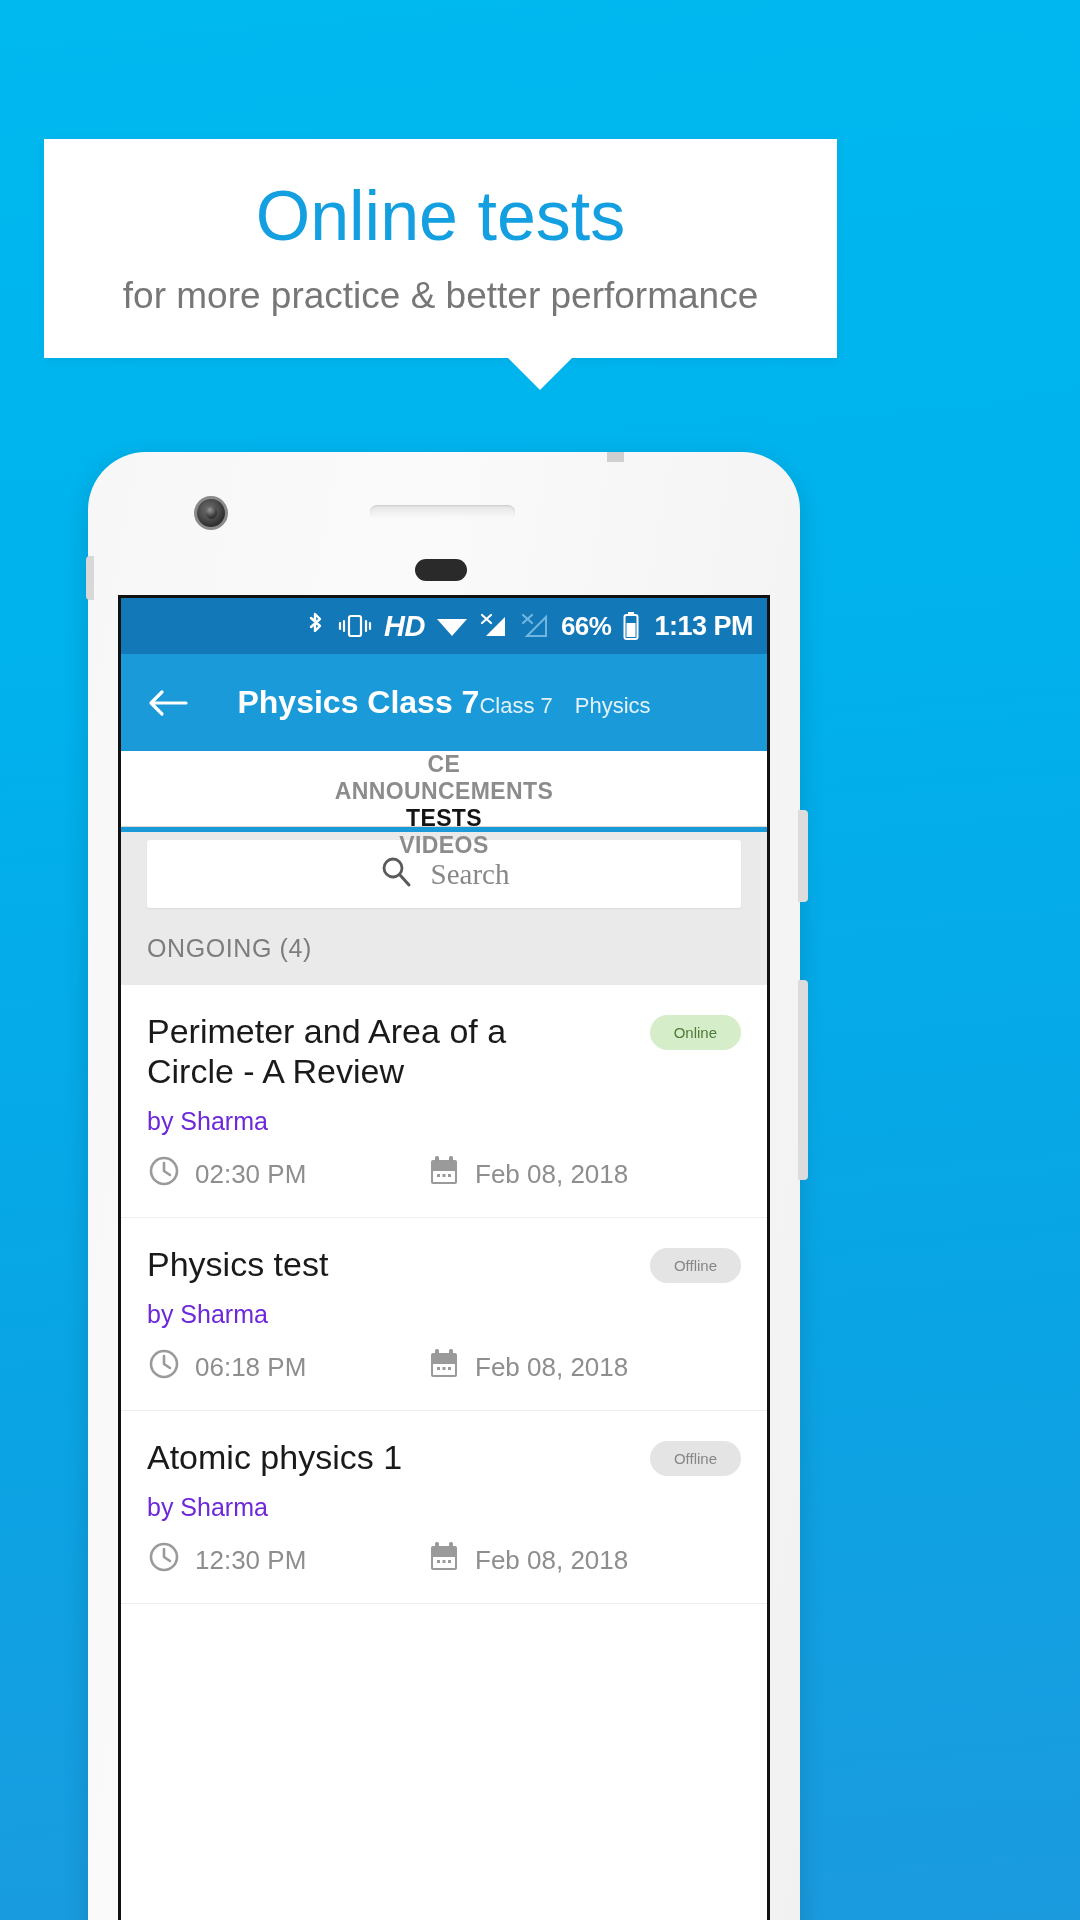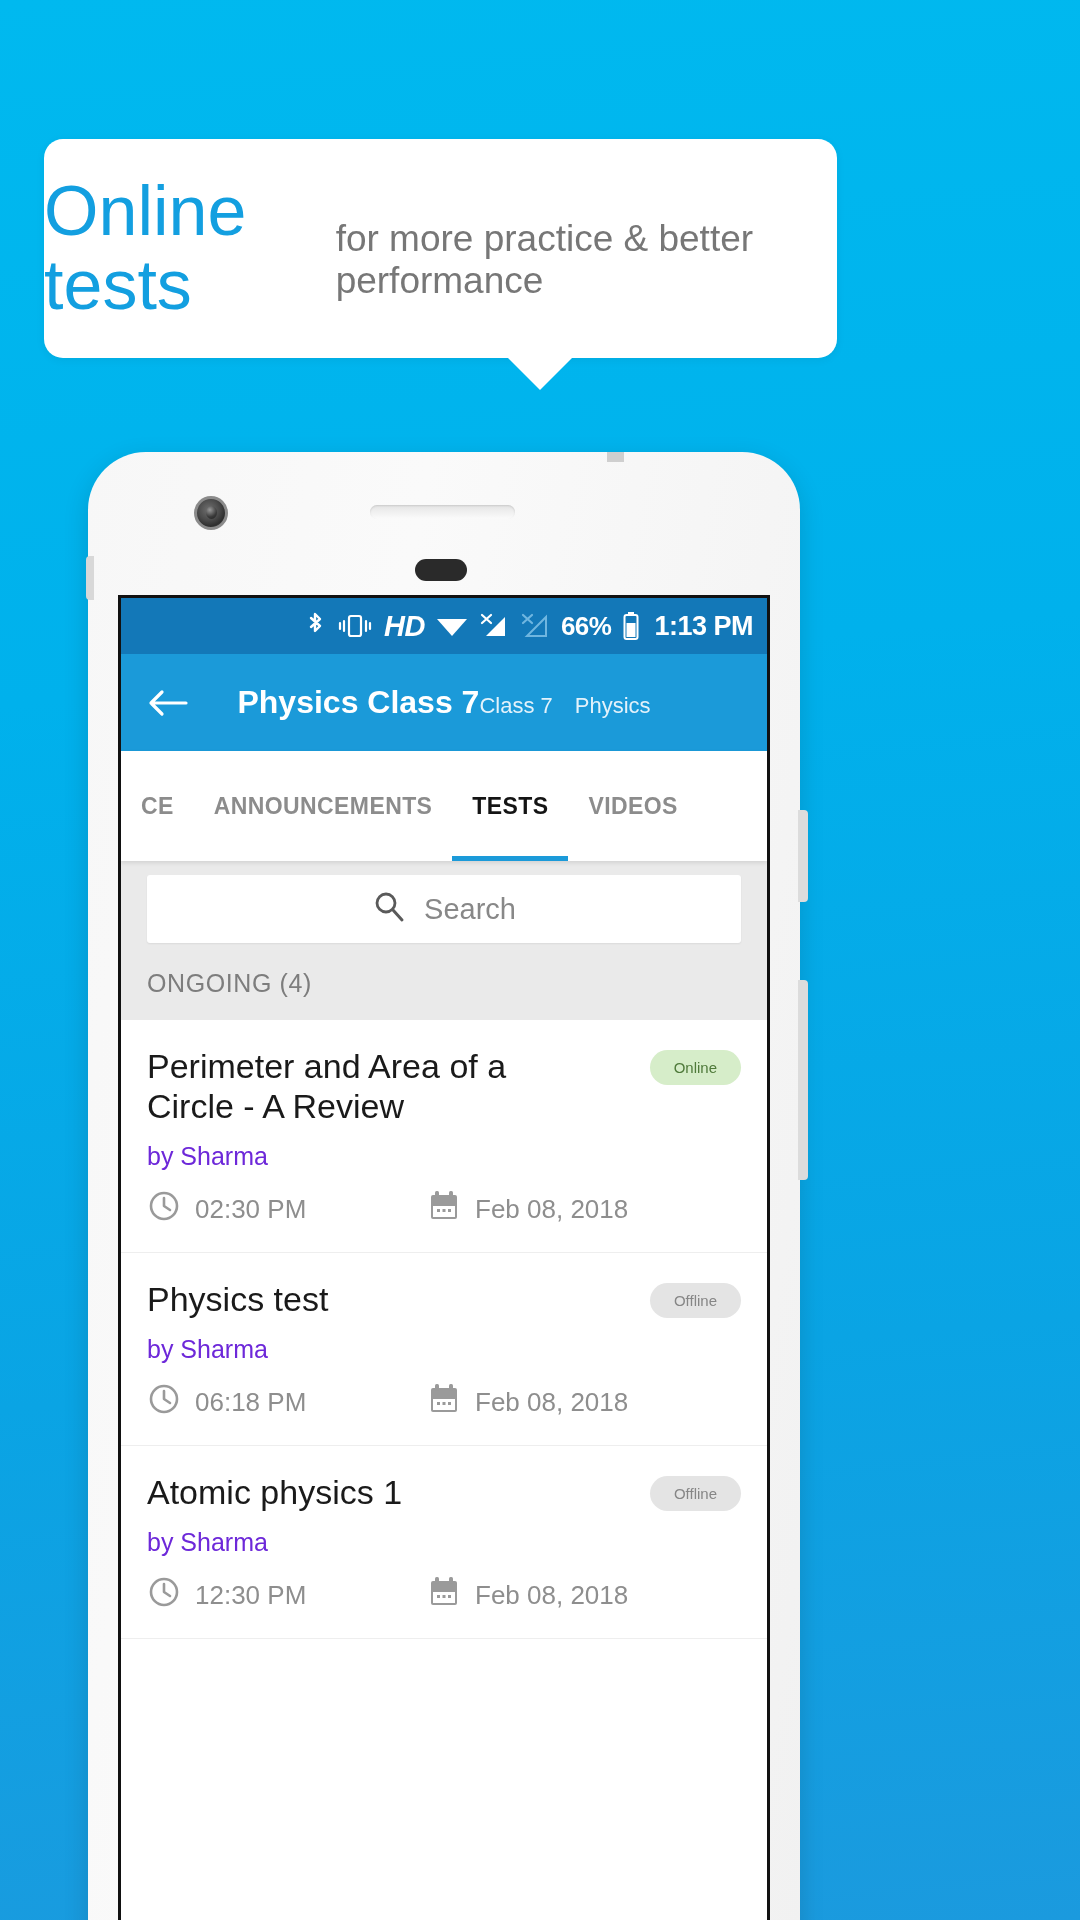--- a/index.html
+++ b/index.html
@@ -12,23 +12,24 @@
     background: linear-gradient(175deg, #00b9ef 0%, #00b1ec 35%, #0aa4e4 70%, #1b9ade 100%);
     position: relative;
   }
 
   
   .callout {
     position: absolute;
     left: 44px; top: 139px;
     width: 793px; height: 219px;
     background: #ffffff;
-    border-radius: 19px;
+    border-radius: 0;
     box-shadow: 0 2px 10px rgba(0,0,0,0.06);
     display: flex;
+    flex-direction: column;
     align-items: center;
     justify-content: center;
   }
   .callout-title {
     font-size: 70px;
     color: #139fe0;
     font-weight: 400;
     letter-spacing: 0px;
     line-height: 1.05;
   }
@@ -174,27 +175,28 @@
   .appbar-sub {
     color: #e3f2fb;
     font-size: 22px;
     margin-top: 6px;
     display: flex;
     gap: 22px;
   }
 
   
   .tabs {
-    height: 110px;
+    height: 75px;
     background: #ffffff;
     display: flex;
     align-items: stretch;
     box-shadow: 0 2px 4px rgba(0,0,0,0.10);
     position: relative;
     z-index: 3;
+    flex-direction: column;
   }
   .tab {
     flex: 0 0 auto;
     display: flex;
     align-items: center;
     justify-content: center;
     padding: 0 20px;
     font-size: 23px;
     font-weight: 600;
     letter-spacing: 0.4px;
@@ -217,20 +219,21 @@
   }
   .search-box {
     height: 68px;
     background: #ffffff;
     border-radius: 3px;
     display: flex;
     align-items: center;
     justify-content: center;
     gap: 18px;
     box-shadow: 0 1px 2px rgba(0,0,0,0.07);
+    font-family: Liberation Serif, serif;
   }
   .search-placeholder { font-size: 29px; color: #888888; }
 
   .section-header {
     background: #eaeaea;
     padding: 6px 26px 22px 26px;
     font-size: 25px;
     color: #7d7d7d;
     letter-spacing: 0.6px;
   }

